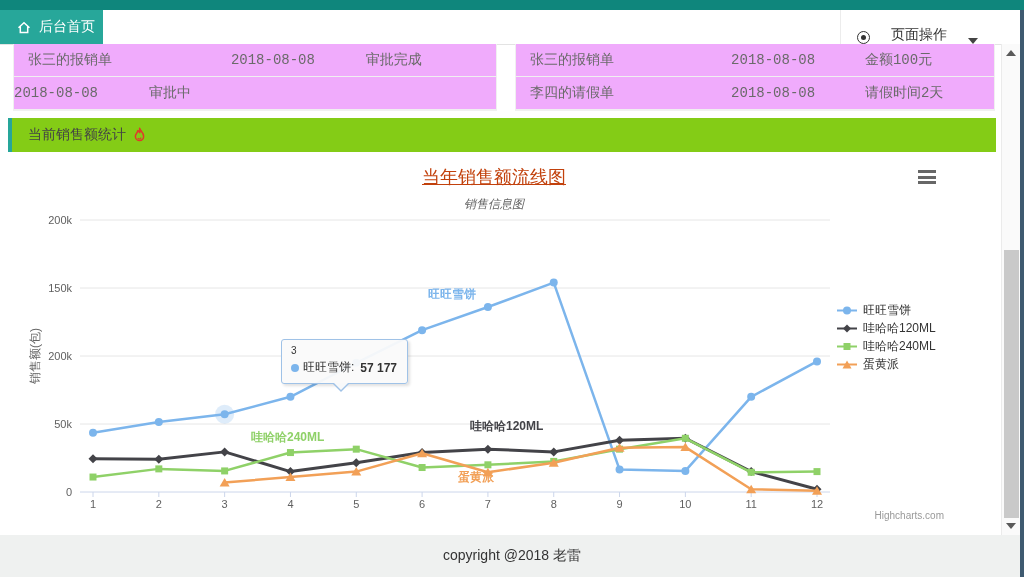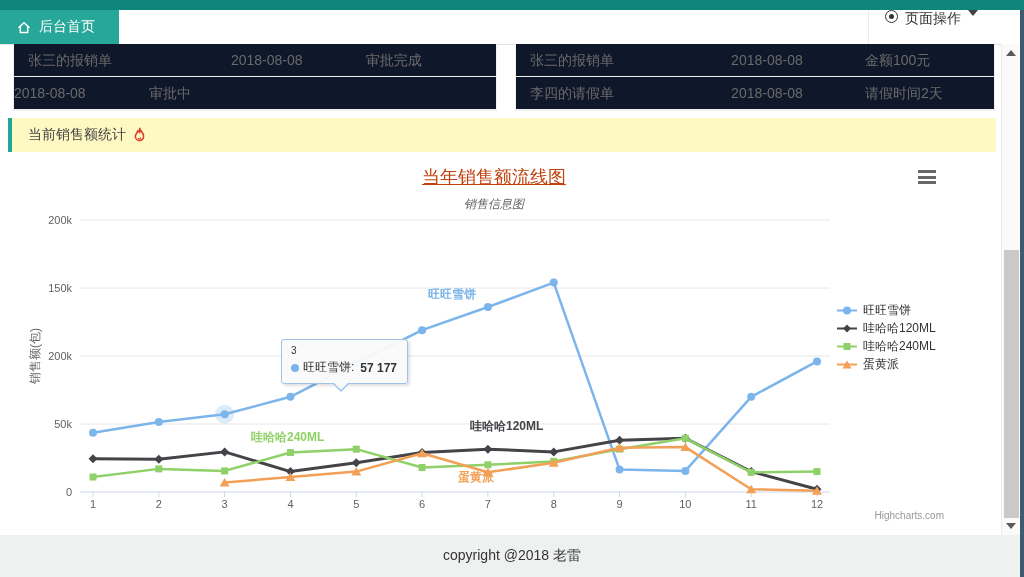--- a/index.html
+++ b/index.html
@@ -4,39 +4,39 @@
 <style>
   html,body{margin:0;padding:0;}
   body{
     width:1024px;height:577px;position:relative;overflow:hidden;
     background:#ffffff;font-family:"Liberation Sans","DejaVu Sans",sans-serif;
     -webkit-font-smoothing:antialiased;
   }
   
   .topstrip{position:absolute;left:0;top:0;width:1024px;height:10px;background:#0f867c;}
   .tabbar{position:absolute;left:0;top:10px;width:1024px;height:34px;background:#fff;border-bottom:1px solid #e3e3e3;}
-  .home-tab{position:absolute;left:0;top:0;width:119px;height:34px;background:#27a79a;color:#fff;
+  .home-tab{position:absolute;left:0;top:0;width:103px;height:34px;background:#27a79a;color:#fff;
     display:flex;align-items:center;gap:7px;padding-left:16px;box-sizing:border-box;font-size:14px;cursor:pointer;}
-  .page-ops{position:absolute;right:30px;top:0;height:34px;display:flex;align-items:flex-start;gap:7px;
+  .page-ops{position:absolute;right:30px;top:0;height:34px;display:flex;align-items:flex-end;gap:21px;
     padding:0 16px;border-left:1px solid #ececec;font-size:14px;color:#333;cursor:pointer;}
   .radio-ic{width:13px;height:13px;border:1.5px solid #333;border-radius:50%;box-sizing:border-box;position:relative;}
   .radio-ic::after{content:"";position:absolute;left:2.5px;top:2.5px;width:5px;height:5px;border-radius:50%;background:#333;}
   .caret-down{width:0;height:0;border-left:5px solid transparent;border-right:5px solid transparent;border-top:6px solid #444;}
   
-  .dtable{position:absolute;top:44px;background:#0f172a;border:1px solid #f0f0f0;border-top:none;box-sizing:border-box;}
+  .dtable{position:absolute;top:44px;background:#f0abfc;border:1px solid #f0f0f0;border-top:none;box-sizing:border-box;font-family:Liberation Mono, monospace;}
   .dtable.left{left:13px;width:484px;}
   .dtable.right{left:515px;width:480px;}
   .trow{display:flex;height:32px;line-height:32px;border-bottom:1px solid #f0f0f0;font-size:14px;color:#6a6a6a;}
   .trow:last-child{border-bottom:1px solid #f0f0f0;}
   .tc{overflow:hidden;white-space:nowrap;}
   .tc.name{width:45%;padding-left:14px;box-sizing:border-box;}
   .tc.date{width:28%;}
   .tc.extra{width:27%;}
   
-  .section-bar{position:absolute;left:8px;top:118px;width:988px;height:34px;background:#fef9c3;
+  .section-bar{position:absolute;left:8px;top:118px;width:988px;height:34px;background:#84cc16;
     border-left:4px solid #26a69a;box-sizing:border-box;display:flex;align-items:center;gap:6px;
     padding-left:16px;font-size:14px;color:#444;}
   
   .chart-panel{position:absolute;left:8px;top:152px;width:988px;height:380px;background:#fff;}
   .chart-title{position:absolute;left:0;top:13px;width:972px;text-align:center;font-size:18px;color:#c2410c;text-decoration:underline;}
   .chart-subtitle{position:absolute;left:0;top:44px;width:972px;text-align:center;font-size:12px;color:#666;font-style:italic;}
   .burger{position:absolute;left:910px;top:18px;width:18px;height:14px;display:flex;flex-direction:column;justify-content:space-between;cursor:pointer;}
   .burger span{display:block;height:3px;background:#676767;}
   .plot-svg{position:absolute;left:0;top:0;}
   .ylab{position:absolute;width:50px;text-align:right;font-size:11px;color:#606060;}

